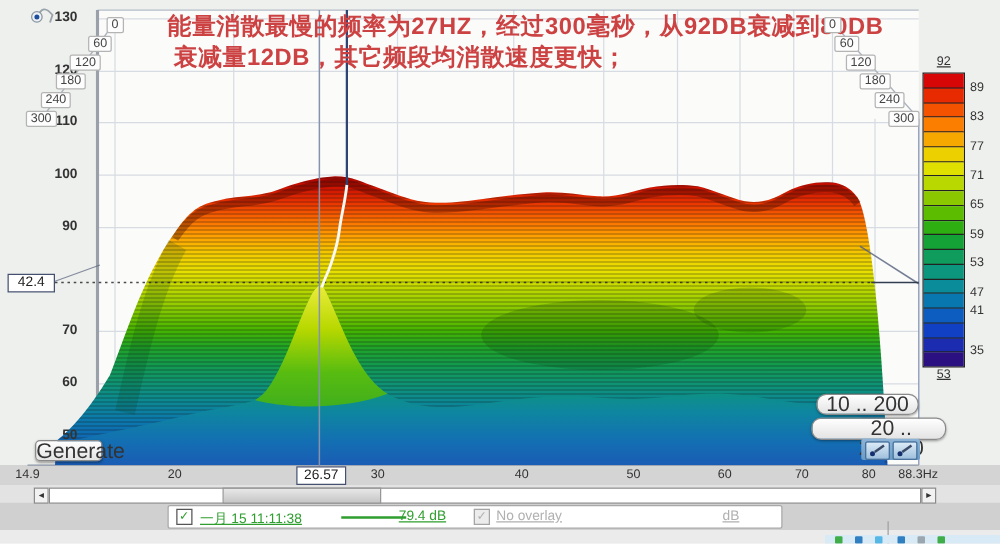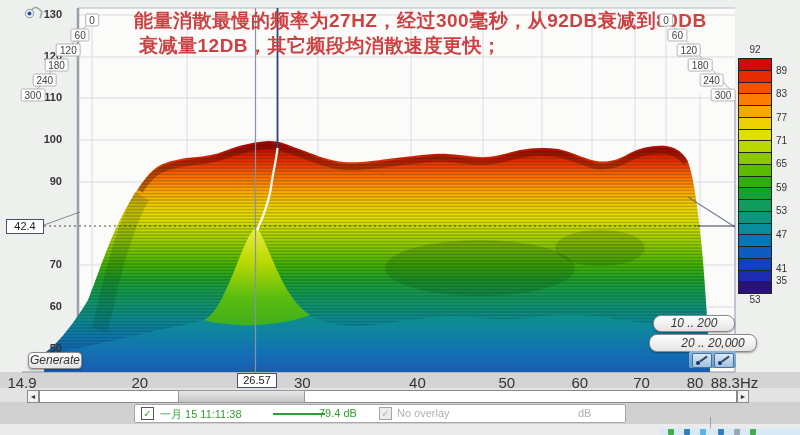--- a/index.html
+++ b/index.html
@@ -1,28 +1,28 @@
 <!DOCTYPE html>
 <html><head>
 <meta charset="utf-8">
 <style>
   html,body{margin:0;padding:0;}
   .screen{position:relative;width:800px;height:435px;background:#eef0ed;overflow:hidden;
     font-family:"Liberation Sans","DejaVu Sans",sans-serif;color:#222;}
   .screen svg{position:absolute;left:0;top:0;}
-  .lbl{position:absolute;font-size:11px;color:#333;white-space:nowrap;}
+  .lbl{position:absolute;font-size:11px;color:#333;white-space:nowrap;text-decoration:underline;}
   .ytick{position:absolute;right:0;width:44px;text-align:right;font-size:11px;color:#333;font-weight:bold;}
-  .xtick{position:absolute;transform:translateX(-50%);font-size:15px;color:#333;white-space:nowrap;}
+  .xtick{position:absolute;transform:translateX(-50%);font-size:10px;color:#333;white-space:nowrap;}
   .ttag{position:absolute;transform:translate(-50%,-50%);font-size:10px;color:#444;
     background:#fdfdfd;border:1px solid #b4b4b4;border-radius:2px;padding:0 3px;line-height:11px;}
   .cursorbox{position:absolute;background:#fff;border:1px solid #44506e;font-size:11px;color:#222;
     text-align:center;line-height:13px;}
   .annot{position:absolute;font-size:19px;font-weight:bold;color:#cc4242;letter-spacing:0.5px;white-space:nowrap;}
   .btn{position:absolute;background:linear-gradient(#ffffff,#e3e3e3);border:1px solid #8a8a8a;
-    border-radius:8px;font-size:12px;color:#333;text-align:center;box-shadow:0 1px 2px rgba(0,0,0,.35);cursor:default;font-style:italic;}
+    border-radius:8px;font-size:17px;color:#333;text-align:center;box-shadow:0 1px 2px rgba(0,0,0,.35);cursor:default;}
   .btn.small-radius{border-radius:4px;}
   .scale-seg{width:100%;}
   .scale-lbl{position:absolute;left:0;font-size:10px;color:#333;}
   .chk{position:absolute;width:11px;height:11px;background:#fff;border:1px solid #555;
     font-size:10px;line-height:11px;text-align:center;font-weight:bold;color:#2e9e2e;}
   .chk.gray{background:#ececec;border-color:#a5a5a5;color:#b0b0b0;}
   .zoombtn{position:absolute;width:18px;height:13px;background:linear-gradient(#dcebf7,#9fc0dc);
     border:1px solid #49719c;border-radius:2px;}
   .zoombtn .dot{position:absolute;left:3px;bottom:2px;width:4px;height:4px;border-radius:50%;background:#15306e;}
   .zoombtn .stick{position:absolute;left:6px;top:4px;width:9px;height:2px;background:#3a4a66;transform:rotate(-35deg);}
@@ -211,21 +211,21 @@
     </div>
   <div id="scale-labels" style="position:absolute;left:776px;top:0;width:24px;height:300px;">
       <div class="scale-lbl" style="top: 64.7px;">89</div>
       <div class="scale-lbl" style="top: 88.1px;">83</div>
       <div class="scale-lbl" style="top: 111.5px;">77</div>
       <div class="scale-lbl" style="top: 134.9px;">71</div>
       <div class="scale-lbl" style="top: 158.3px;">65</div>
       <div class="scale-lbl" style="top: 181.7px;">59</div>
       <div class="scale-lbl" style="top: 205.1px;">53</div>
       <div class="scale-lbl" style="top: 228.5px;">47</div>
-      <div class="scale-lbl" style="top: 263px;">41</div>
+      <div class="scale-lbl" style="top: 243px;">41</div>
       <div class="scale-lbl" style="top: 275.3px;">35</div>
     </div>
   <div id="scale-min" class="lbl" style="left:738px;top:294px;width:34px;text-align:center;font-size:10px;">53</div>
 
   <div class="btn small-radius" style="left:28px;top:352px;width:52px;height:15px;line-height:15px;">Generate</div>
   <div class="btn" style="left:653px;top:315px;width:80px;height:15px;line-height:15px;">10 .. 200</div>
   <div class="btn" style="left:649px;top:334px;width:86px;height:16px;line-height:16px;padding-left:20px;">20 .. 20,000</div>
 
   <div style="position:absolute;left:689px;top:351px;width:47px;height:17px;background:linear-gradient(#8db4d6,#6a9cc6);border-radius:2px;">
     <div class="zoombtn" style="left:3px;top:2px;">

